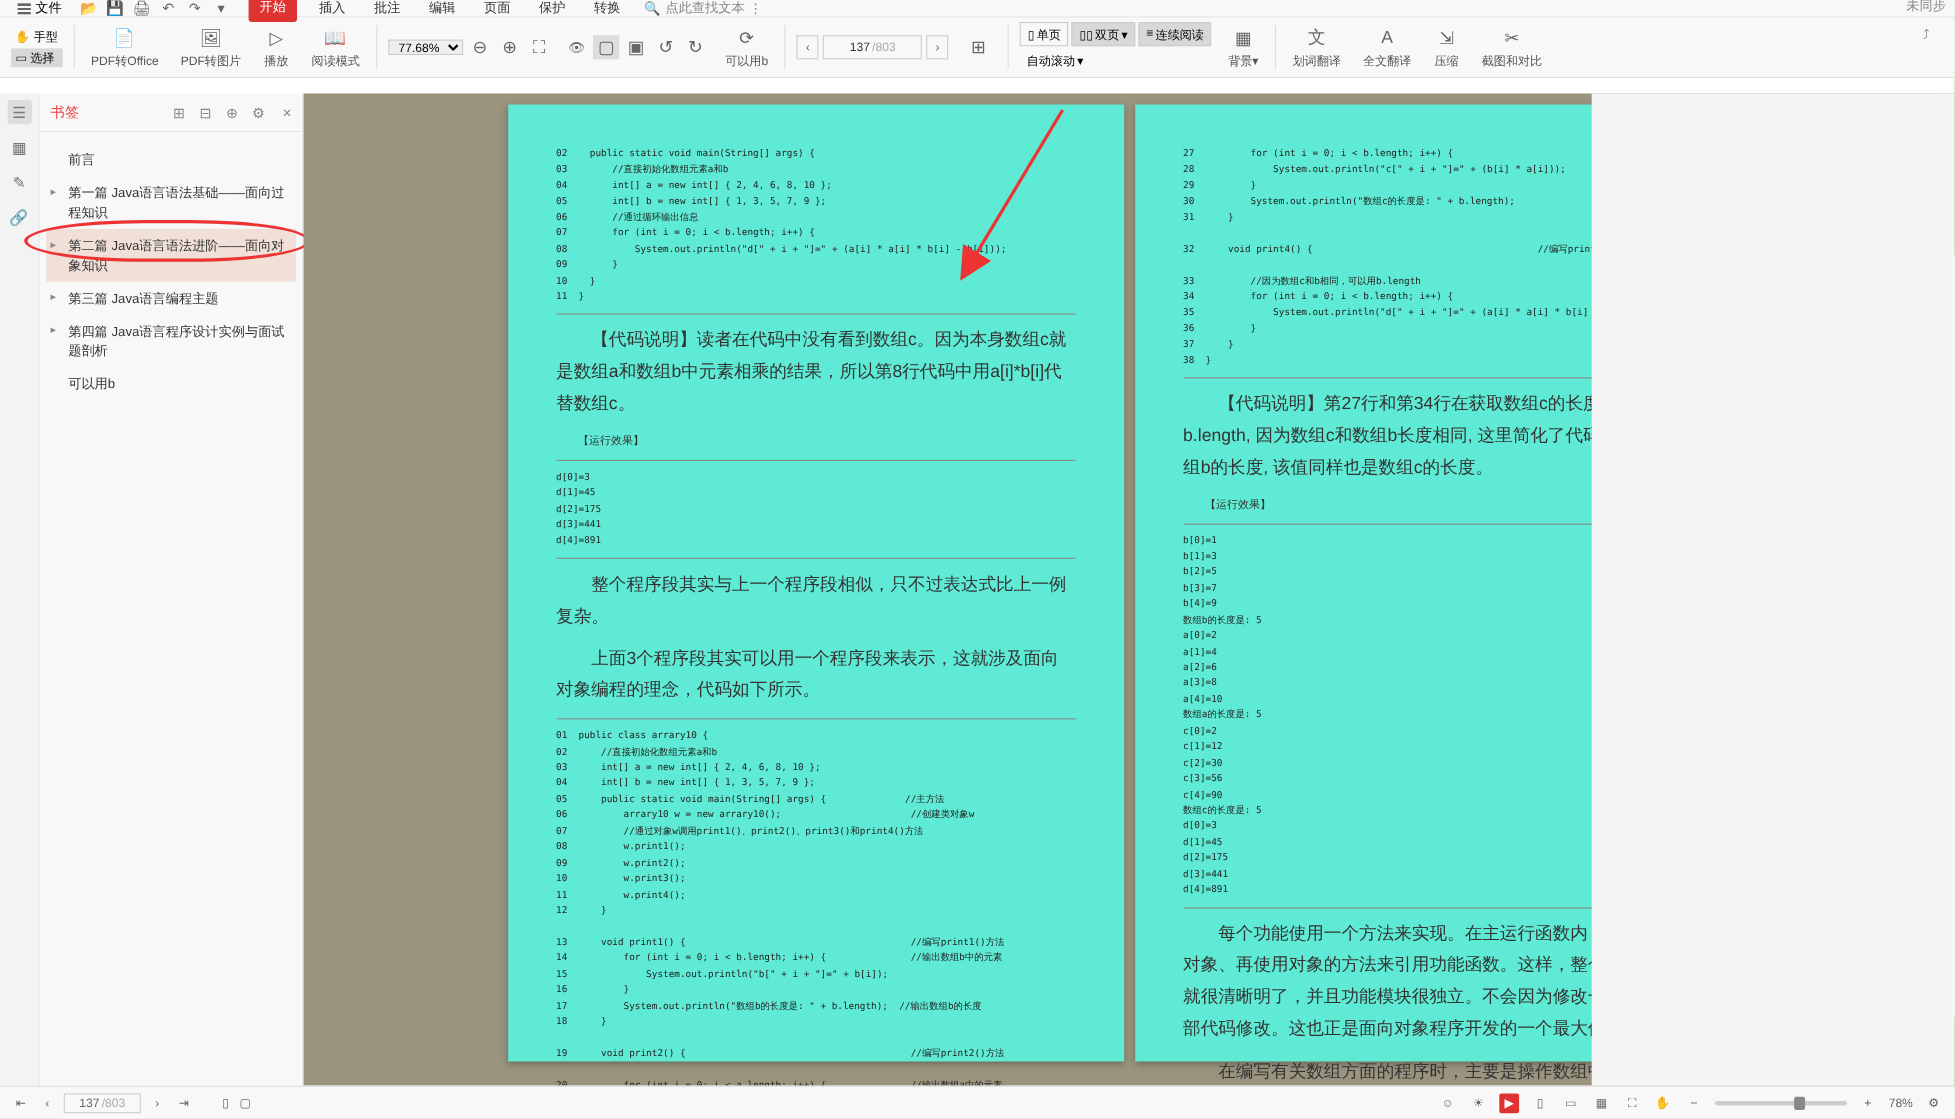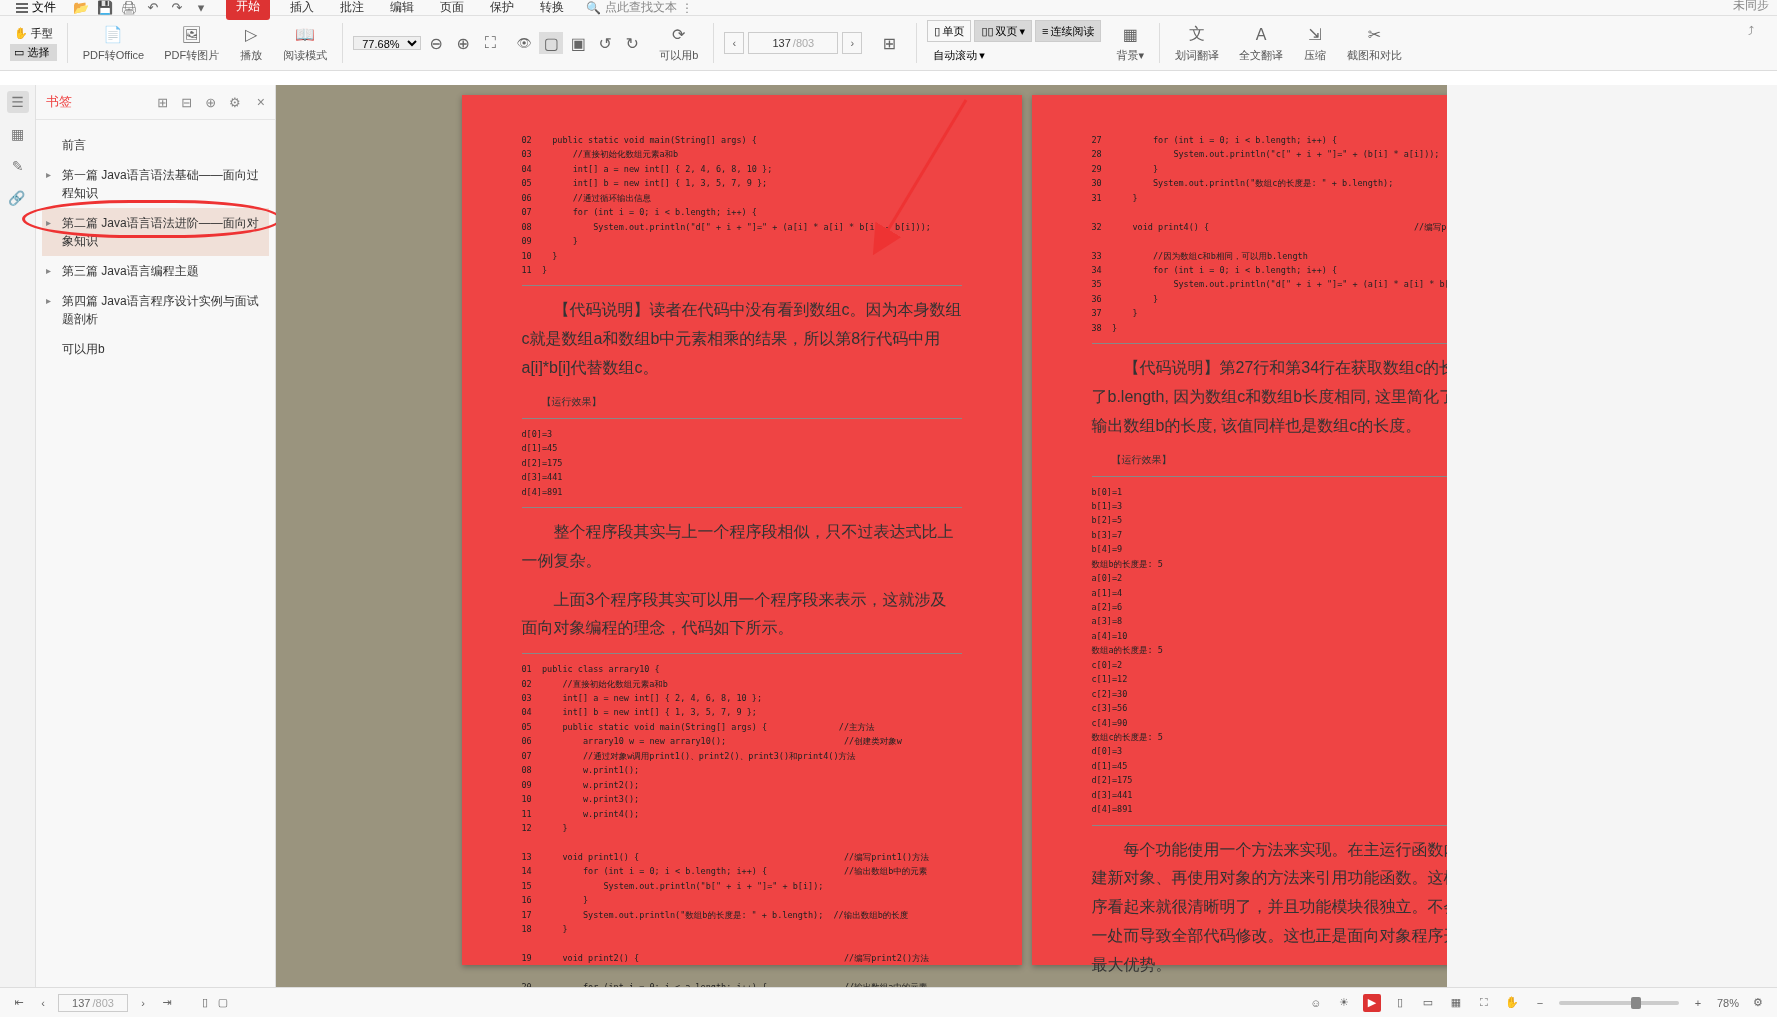--- a/index.html
+++ b/index.html
@@ -52,21 +52,21 @@
 .bookmark-body { padding: 10px 6px; font-size: 12px; color: #333; }
 .bm-item { padding: 6px 4px 6px 20px; cursor: pointer; position: relative; line-height: 1.5; }
 .bm-item .exp { position: absolute; left: 4px; top: 7px; color: #888; font-size: 10px; }
 .bm-item.selected { background: #f0e0d8; }
 .bm-item.highlighted { position: relative; }
 .red-circle { position: absolute; border: 3px solid #e33; border-radius: 50%/60%; pointer-events: none; }
 
 
 .content { position: absolute; top: 85px; left: 276px; right: 0; bottom: 30px; background: #9a947e; overflow: hidden; }
 .pages { position: absolute; top: 10px; left: 50%; transform: translateX(-50%); display: flex; gap: 10px; }
-.page { width: 560px; height: 870px; background: #ef4444; box-shadow: 0 2px 6px rgba(0,0,0,0.3); padding: 30px 60px; font-family: "SimSun", monospace; font-size: 9px; color: #333; line-height: 1.7; }
+.page { width: 560px; height: 870px; background: #5eead4; box-shadow: 0 2px 6px rgba(0,0,0,0.3); padding: 30px 44px; font-family: "SimSun", monospace; font-size: 9px; color: #333; line-height: 1.7; }
 .page .code-block { font-family: Consolas, monospace; font-size: 8.5px; white-space: pre; color: #222; margin: 8px 0; }
 .page .body-text { font-size: 16px; text-indent: 2em; margin: 10px 0; line-height: 1.8; }
 .page hr { border: none; border-top: 1px solid #888; margin: 6px 0; }
 .page .section-label { font-size: 10px; margin: 8px 0; text-indent: 2em; }
 
 
 .red-arrow { position: absolute; pointer-events: none; }
 .red-arrow svg { overflow: visible; }
 .content .scrollbar { position: absolute; top: 0; right: 0; width: 14px; bottom: 0; background: #e0dccb; }
 .content .scroll-thumb { position: absolute; right: 2px; width: 10px; top: 140px; height: 120px; background: #b8b29a; border-radius: 5px; }

